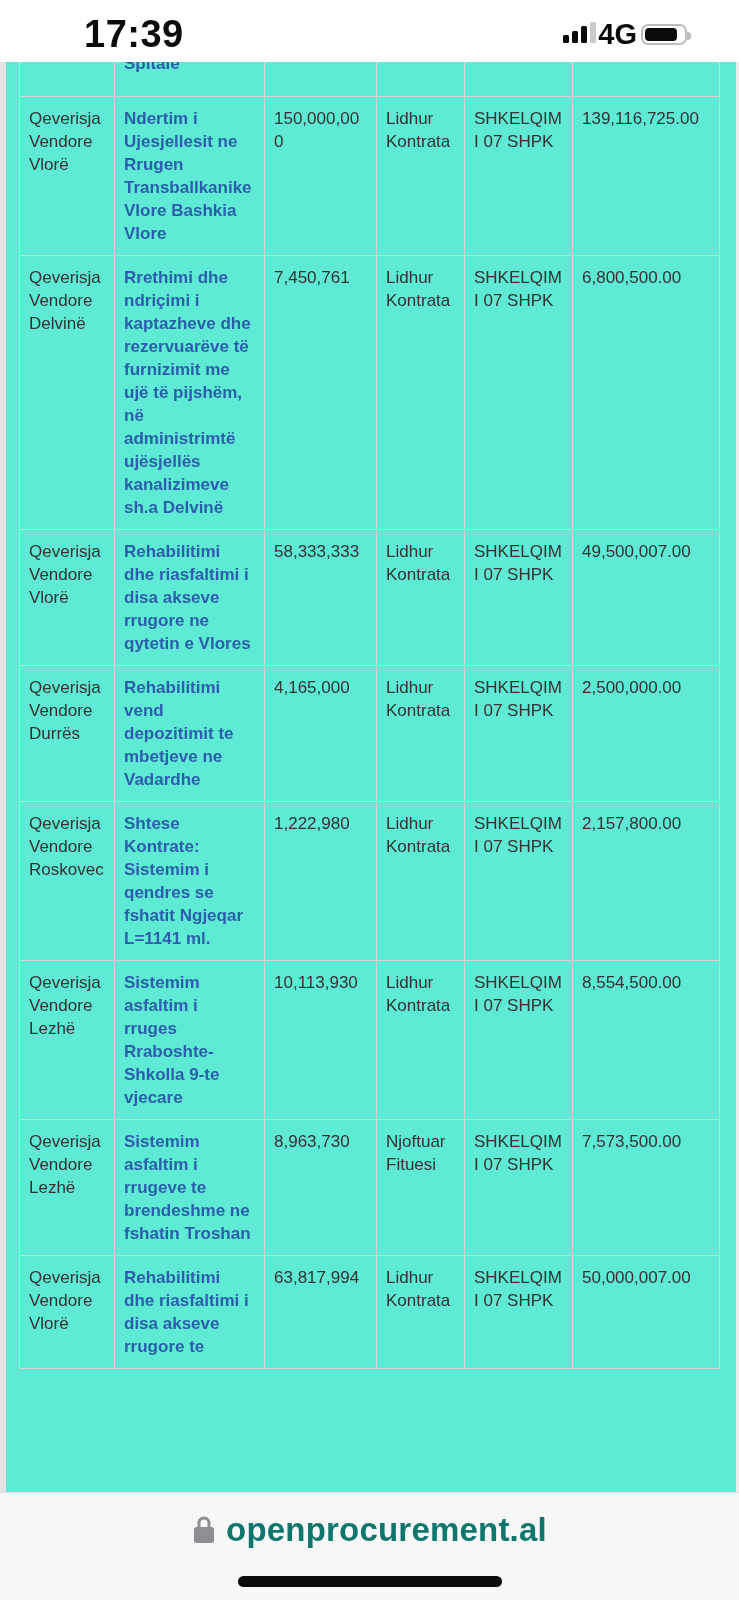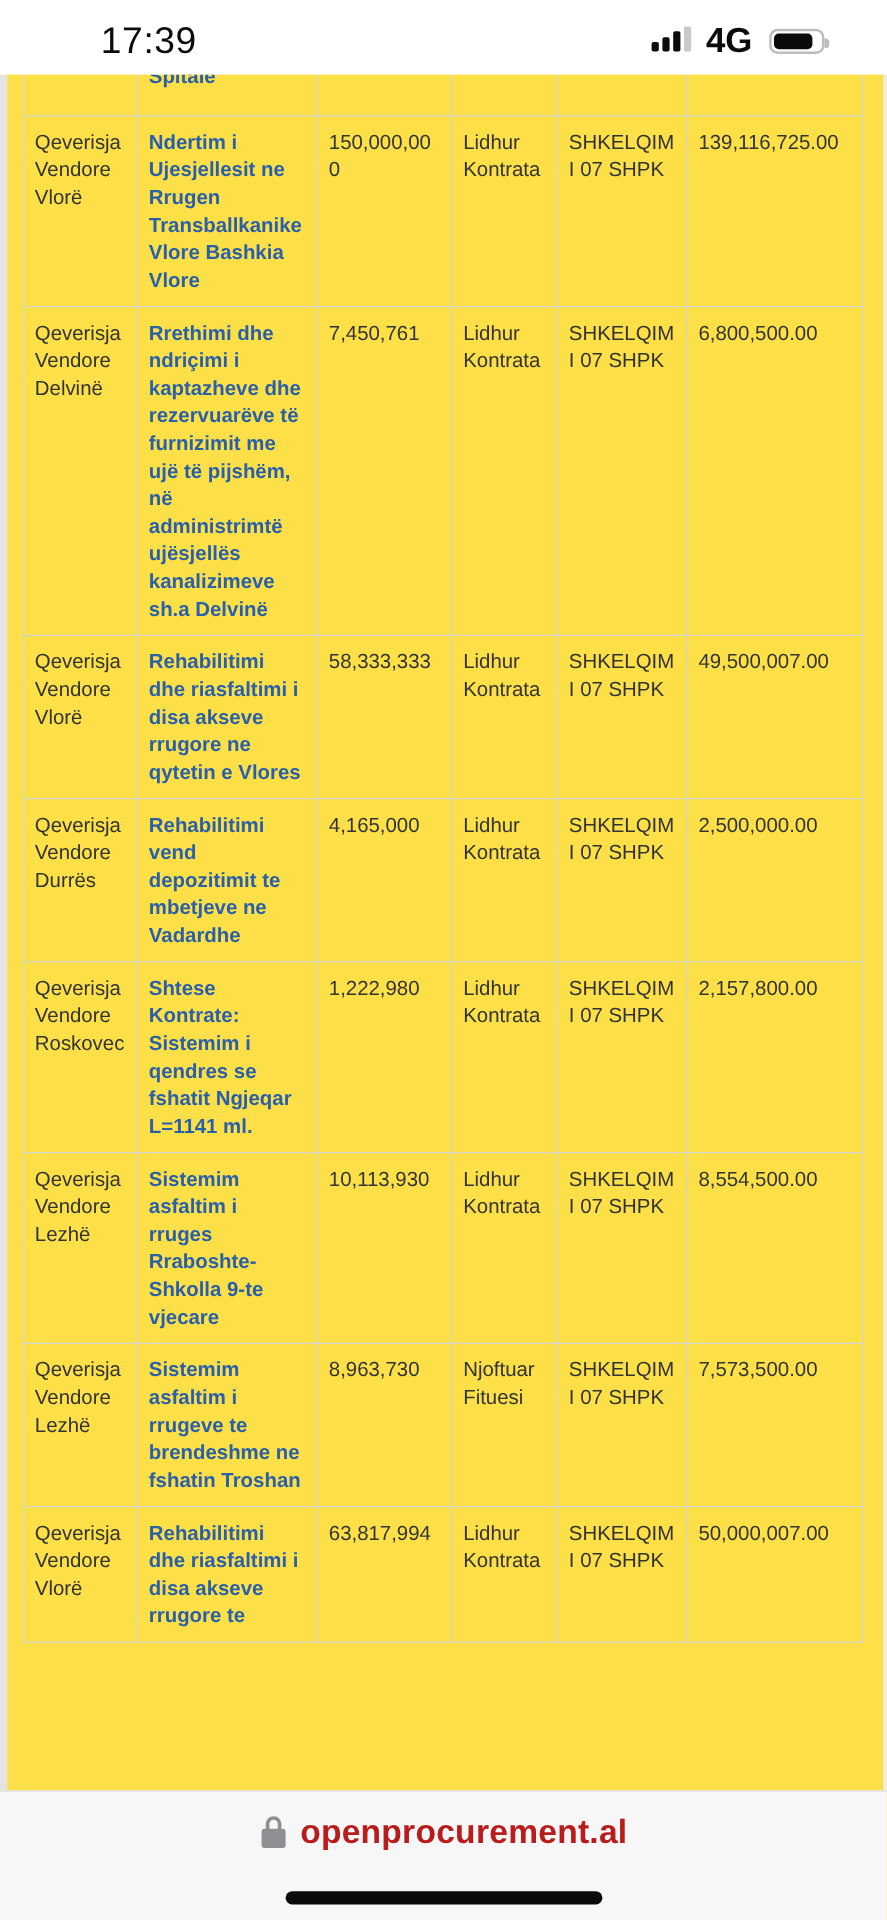--- a/index.html
+++ b/index.html
@@ -9,35 +9,35 @@
     position:relative; width:739px; height:1600px;
     background:#ffffff; overflow:hidden; margin:0 auto;
   }
   
   .status-bar{
     position:absolute; top:0; left:0; right:0; height:62px;
     background:#ffffff; z-index:5;
     display:flex; align-items:center; justify-content:space-between;
     padding:6px 52px 0 84px;
   }
-  .sb-time{ font-size:31px; font-weight:400; color:#0b0b0c; letter-spacing:.5px; }
-  .sb-right{ display:flex; align-items:center; gap:10px; }
+  .sb-time{ font-size:38px; font-weight:700; color:#0b0b0c; letter-spacing:.5px; }
+  .sb-right{ display:flex; align-items:center; }
   .signal{ display:flex; align-items:flex-end; gap:3px; height:22px; padding-bottom:2px;}
   .signal i{ display:block; width:6px; border-radius:1.5px; background:#0b0b0c; }
   .signal i.b1{height:8px;} .signal i.b2{height:12px;} .signal i.b3{height:17px;}
   .signal i.b4{height:21px; background:#c9c9cd;}
   .sb-net{ font-size:29px; font-weight:600; color:#0b0b0c; margin-left:2px; }
   .battery{ position:relative; width:46px; height:21px; margin-left:4px;
     border:2px solid #bdbdc0; border-radius:7px; }
   .battery .fill{ position:absolute; left:2px; top:2px; bottom:2px; width:76%;
     background:#0b0b0c; border-radius:4px; }
   .battery .cap{ position:absolute; right:-6px; top:6px; width:4px; height:8px;
     background:#bdbdc0; border-radius:0 3px 3px 0; }
   
-  .content{ position:absolute; top:62px; left:0; right:0; bottom:0; background:#fde047; }
+  .content{ position:absolute; top:62px; left:0; right:0; bottom:0; background:#5eead4; }
   .edge-shade-left{ position:absolute; left:0; top:62px; height:1430px; width:6px;
     background:#e4e4e4; z-index:3; }
   .edge-shade-right{ position:absolute; right:0; top:62px; height:1430px; width:3px;
     background:#ececec; z-index:3; }
   table.proc{
     border-collapse:collapse; table-layout:fixed;
     width:700px; margin-left:19px;
     font-size:17px; line-height:23px; color:#333333;
   }
   table.proc td{
@@ -51,21 +51,21 @@
   .clip{ height:24px; overflow:hidden; }
   .clip .link{ margin-top:-10px; }
   
   .bottom-bar{
     position:absolute; left:0; right:0; bottom:0; height:108px;
     background:#f7f7f7; border-top:1px solid #dcdcdc; z-index:10;
     display:flex; flex-direction:column; align-items:center;
   }
   .url-row{ margin-top:18px; display:flex; align-items:center; gap:10px; }
   .lock-icon{ width:24px; height:30px; display:inline-block; }
-  .domain-text{ font-size:28px; font-weight:700; color:#b91c1c; letter-spacing:.2px; }
+  .domain-text{ font-size:33px; font-weight:700; color:#0f766e; letter-spacing:.2px; }
   .home-indicator{
     position:absolute; bottom:13px; left:50%; transform:translateX(-50%);
     width:264px; height:11px; border-radius:6px; background:#0b0b0c;
   }
 </style>
 </head>
 <body>
 
 <div class="screen">
 

